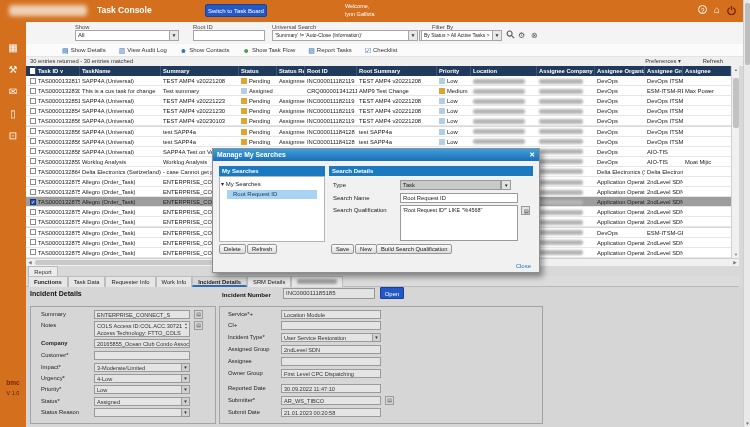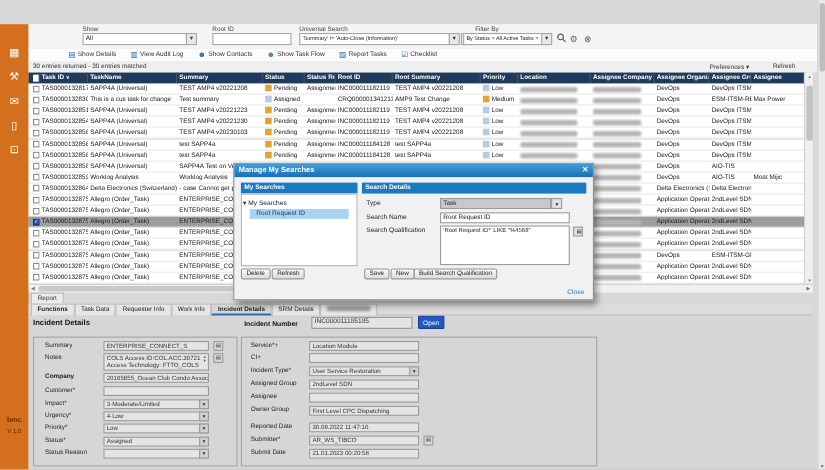--- a/index.html
+++ b/index.html
@@ -90,20 +90,39 @@
   
   .pgscroll{position:absolute;right:0;top:0;width:7px;height:427px;background:#e9e9e9;border-left:1px solid #cfcfcf;box-sizing:border-box;z-index:20;}
   .pgthumb{position:absolute;left:1px;top:3px;width:5px;height:62px;background:#bdbdbd;border-radius:2px;}
   .pgarr{position:absolute;left:0;bottom:1px;width:7px;text-align:center;font-size:4.5px;color:#666;}
 </style>
 </head>
 <body>
 
 <div id="app">
 
+  <div class="topbar">
+    <div class="logo-blob"></div>
+    <div class="app-title">Task Console</div>
+    <div class="switch-btn">Switch to Task Board</div>
+    <div class="welcome">
+      <div>Welcome,</div>
+      <div>lynn Gallizia</div>
+    </div>
+    <div class="tb-icons">
+      <span class="help-ic">?</span>
+      <span class="home-ic">⌂</span>
+      <span style="line-height:9px;">
+        <svg width="9" height="9" viewBox="0 0 10 10">
+            <path d="M3.1 1.9 A4.1 4.1 0 1 0 6.9 1.9" fill="none" stroke="#7a1f04" stroke-width="1.4"></path>
+            <line x1="5" y1="0" x2="5" y2="4.6" stroke="#7a1f04" stroke-width="1.4"></line>
+          </svg>
+      </span>
+    </div>
+  </div>
 
   <div class="sidebar">
     <div id="side-icons">
         <div class="side-ic" style="top:20px">▦</div>
         <div class="side-ic" style="top:42px">⚒</div>
         <div class="side-ic" style="top:64px">✉</div>
         <div class="side-ic" style="top:86px">▯</div>
         <div class="side-ic" style="top:108px">⊡</div>
       </div>
     <div class="bmc">bmc</div>

